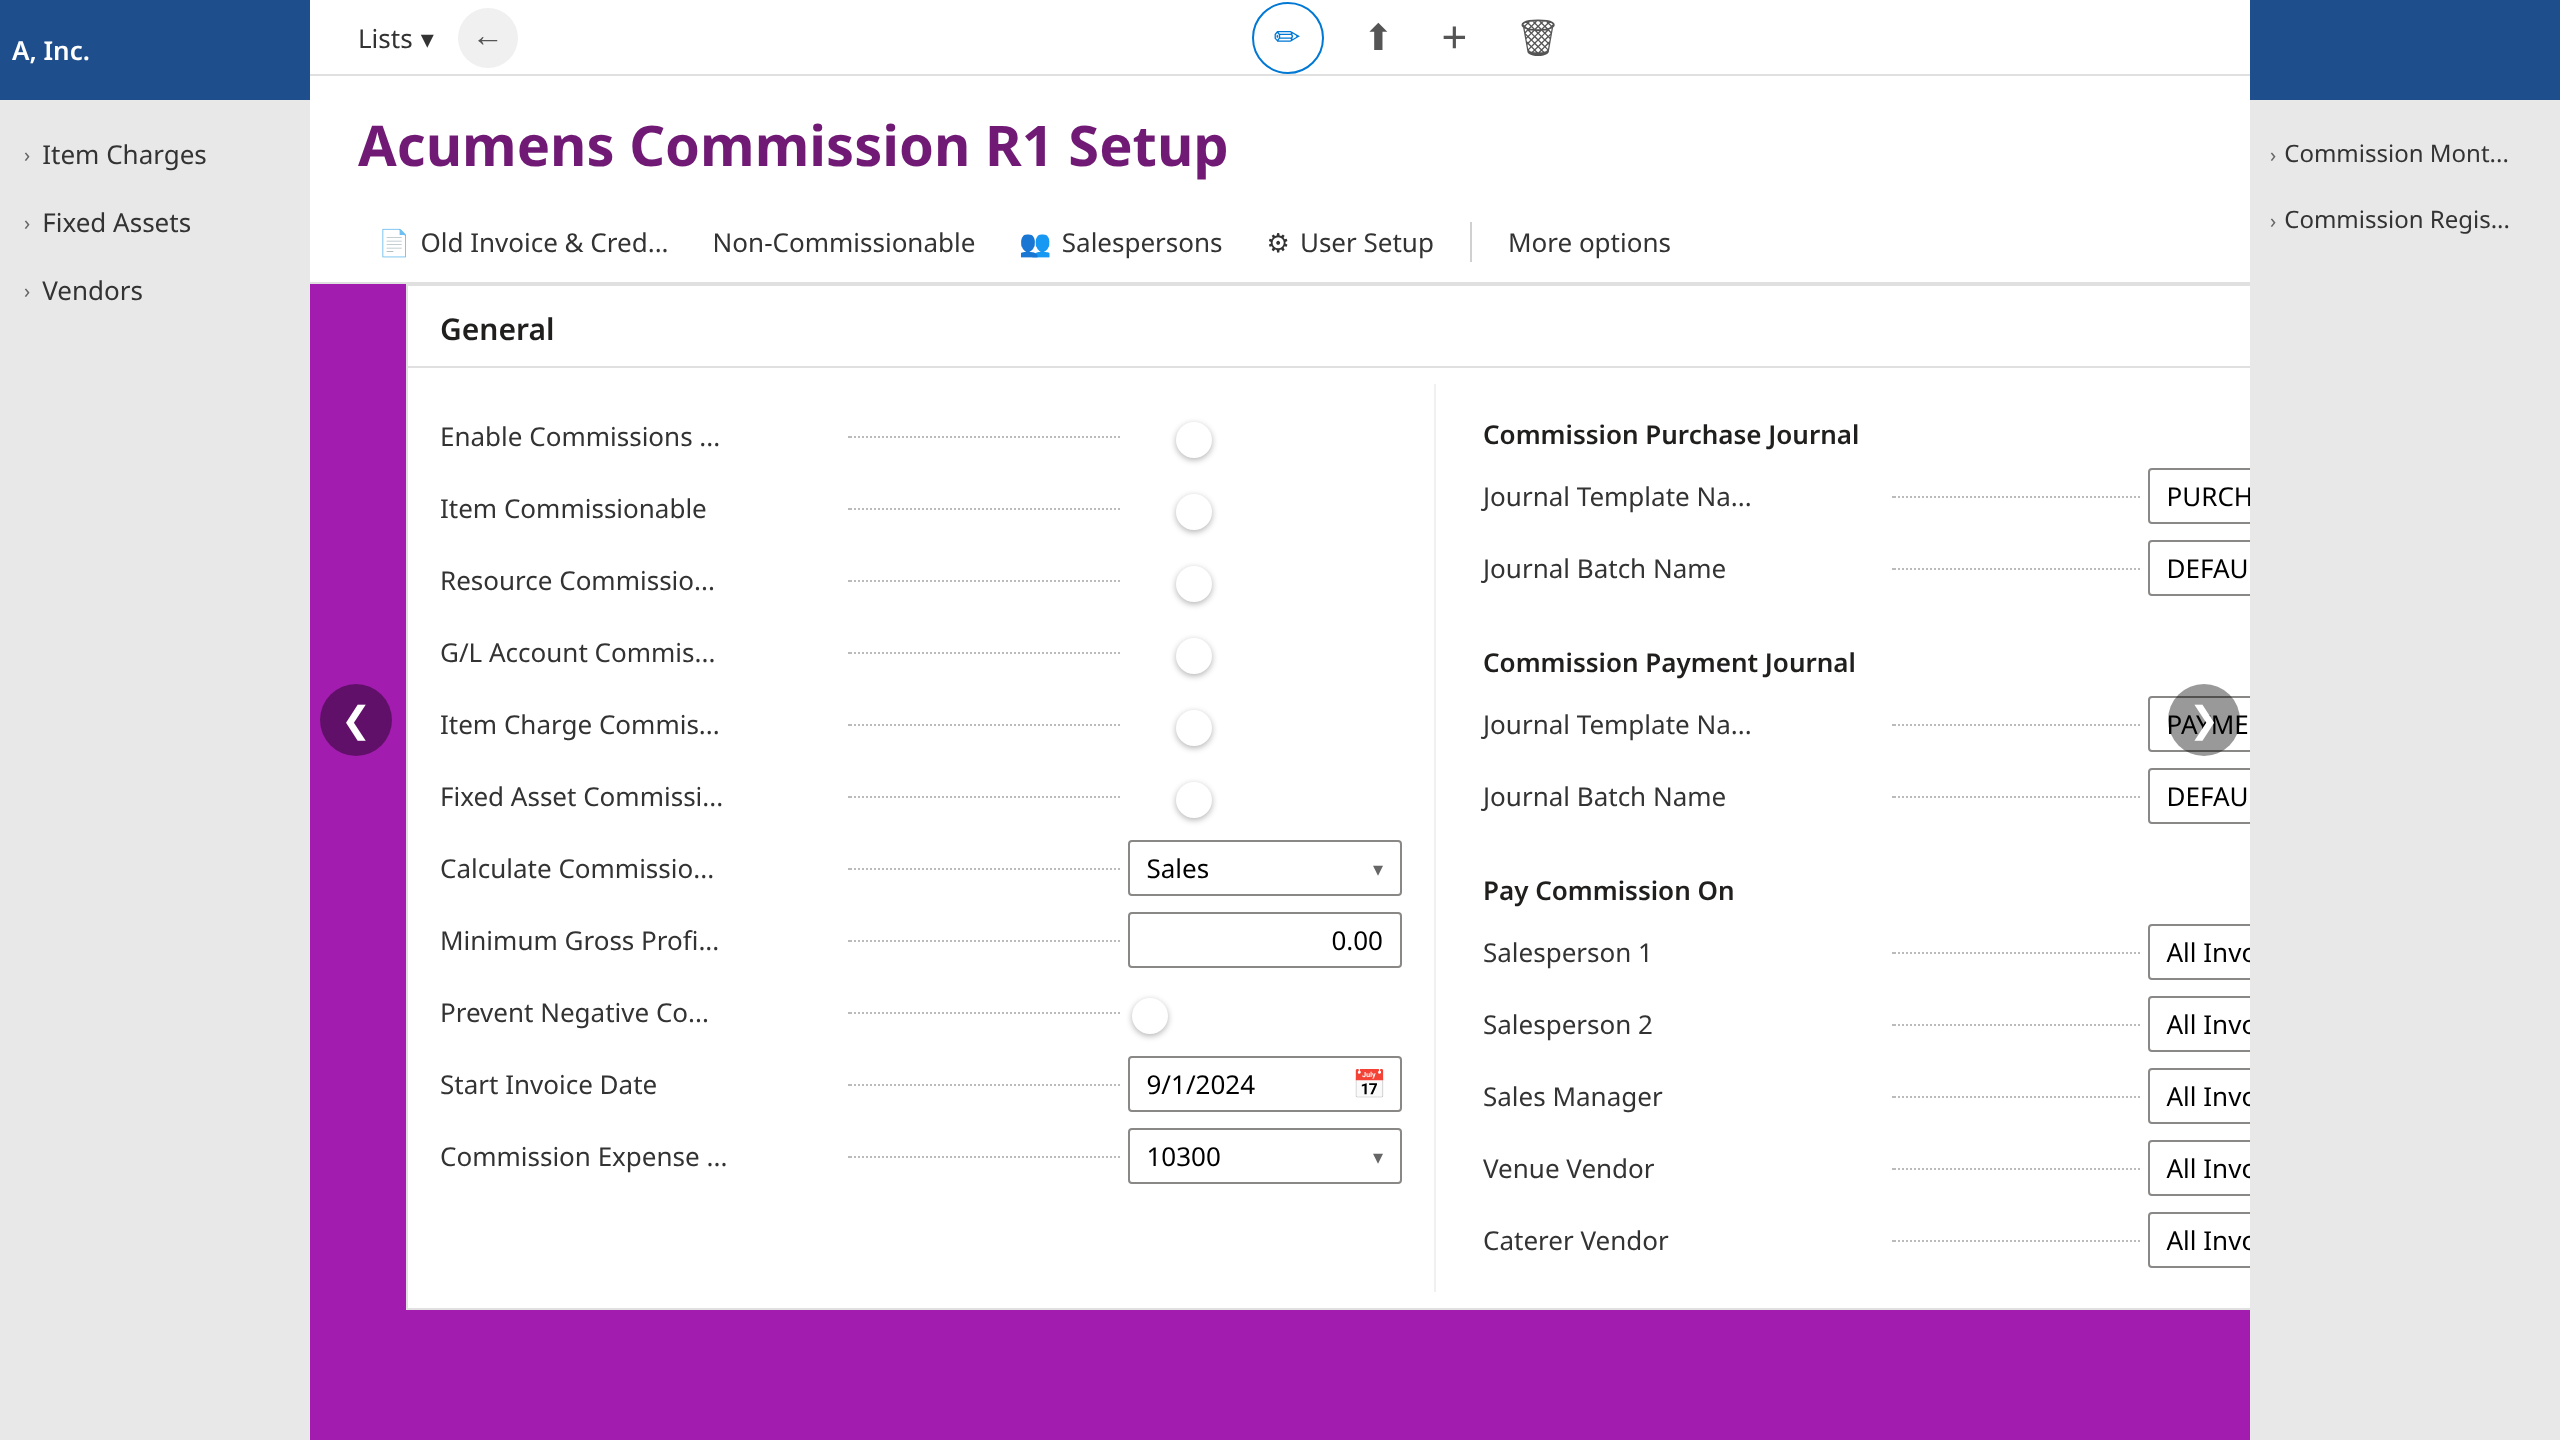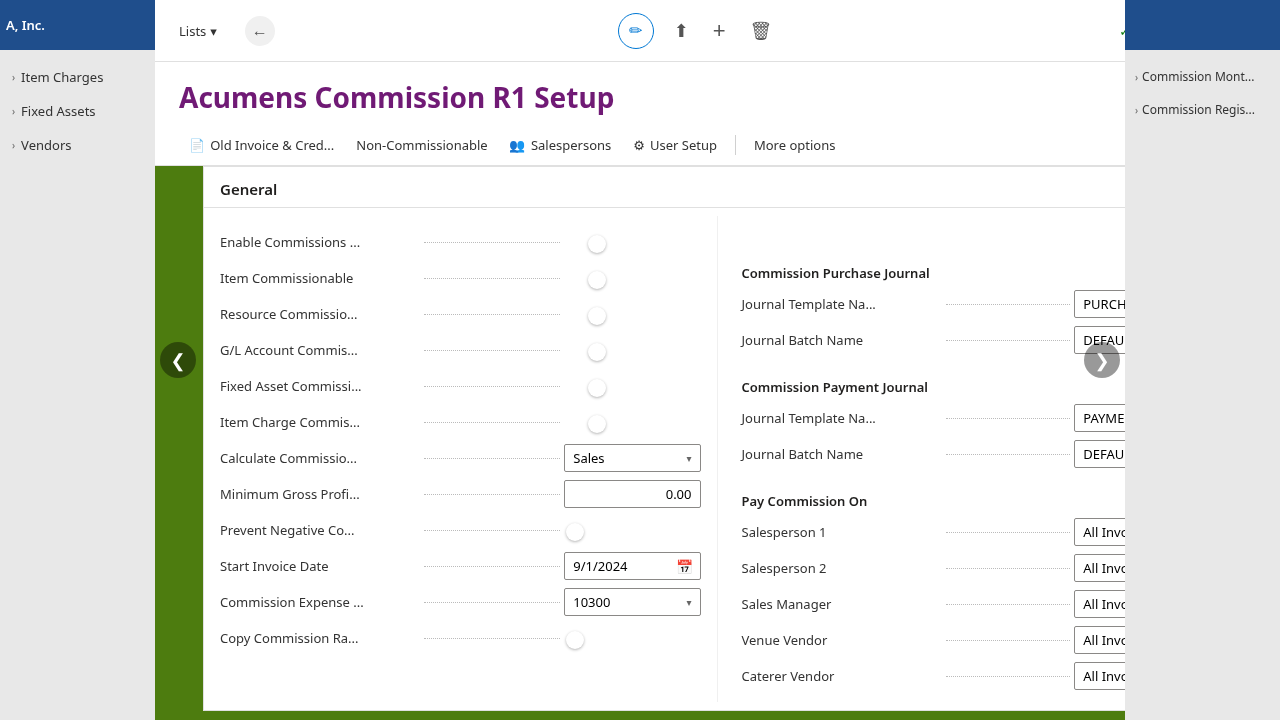--- a/index.html
+++ b/index.html
@@ -86,26 +86,26 @@
       background: #f8f8f8;
       display: flex;
       flex-direction: column;
       height: 720px;
       overflow: hidden;
     }
 
     
     .top-nav {
       background: white;
-      height: 62px;
+      height: 38px;
       display: flex;
       align-items: center;
       padding: 18px 16px;
       border-bottom: 1px solid #e0e0e0;
-      gap: 20px;
+      gap: 4px;
     }
     .lists-btn {
       display: flex;
       align-items: center;
       gap: 4px;
       cursor: pointer;
       color: #333;
       font-size: 13px;
       padding: 4px 8px;
       border-radius: 3px;
@@ -366,21 +366,20 @@
       z-index: 20;
     }
     .nav-arrow-left { left: 160px; }
     .nav-arrow-right { right: 160px; }
 
     .section-sub-label {
       font-size: 13px;
       font-weight: 600;
       color: #201f1e;
       padding: 8px 0 4px 0;
-      margin-top: 32px;
     }
   </style>
 </head>
 <body>
 
 <div class="sidebar-left">
   <div class="top-bar">
     <span class="company-name">A, Inc.</span>
   </div>
   <nav class="sidebar-nav">
@@ -456,21 +455,21 @@
     <div class="action-btn">
       <span>⚙</span>
       <span>User Setup</span>
     </div>
     <div class="action-divider"></div>
     <div class="action-btn">
       <span>More options</span>
     </div>
   </div>
 
-  <div style="flex:1; overflow:hidden; padding: 0 24px 16px 24px; background:#4d7c0f;">
+  <div style="flex:1; overflow:hidden; padding: 0 24px 16px 24px; background:#a21caf;">
     <div class="form-container">
 
       <div class="scroll-indicator">
         <div class="scroll-thumb"></div>
       </div>
 
       <div class="section-header">
         <span>General</span>
       </div>
 
@@ -533,36 +532,36 @@
                 <input type="checkbox" checked="" style="">
                 <div class="toggle-track on">
                     <div class="toggle-thumb"></div>
                   </div>
               </label>
             </div>
           </div>
 
           <div class="form-row">
             <div class="form-label">
-                <span>Fixed Asset Commissi...</span>
+                <span>Item Charge Commis...</span>
               </div>
             <span class="dots"></span>
             <div class="form-field">
               <label class="toggle-switch">
                 <input type="checkbox" checked="" style="">
                 <div class="toggle-track on">
                     <div class="toggle-thumb"></div>
                   </div>
               </label>
             </div>
           </div>
 
           <div class="form-row">
             <div class="form-label">
-                <span>Item Charge Commis...</span>
+                <span>Fixed Asset Commissi...</span>
               </div>
             <span class="dots"></span>
             <div class="form-field">
               <label class="toggle-switch">
                 <input type="checkbox" checked="" style="">
                 <div class="toggle-track on">
                     <div class="toggle-thumb"></div>
                   </div>
               </label>
             </div>
@@ -627,34 +626,20 @@
               </div>
             <span class="dots"></span>
             <div class="form-field">
               <div class="select-field">
                 <span class="select-text">10300</span>
                 <span class="select-arrow">▾</span>
               </div>
             </div>
           </div>
 
-          <div class="form-row">
-            <div class="form-label">
-                <span>Copy Commission Ra...</span>
-              </div>
-            <span class="dots"></span>
-            <div class="form-field">
-              <label class="toggle-switch">
-                <input type="checkbox" style="">
-                <div class="toggle-track">
-                    <div class="toggle-thumb"></div>
-                  </div>
-              </label>
-            </div>
-          </div>
         </div>
 
         <div style="padding: 8px 32px 8px 24px;">
 
           <div class="section-sub-label">Commission Purchase Journal</div>
 
           <div class="form-row">
             <div class="form-label">
                 <span>Journal Template Na...</span>
               </div>

